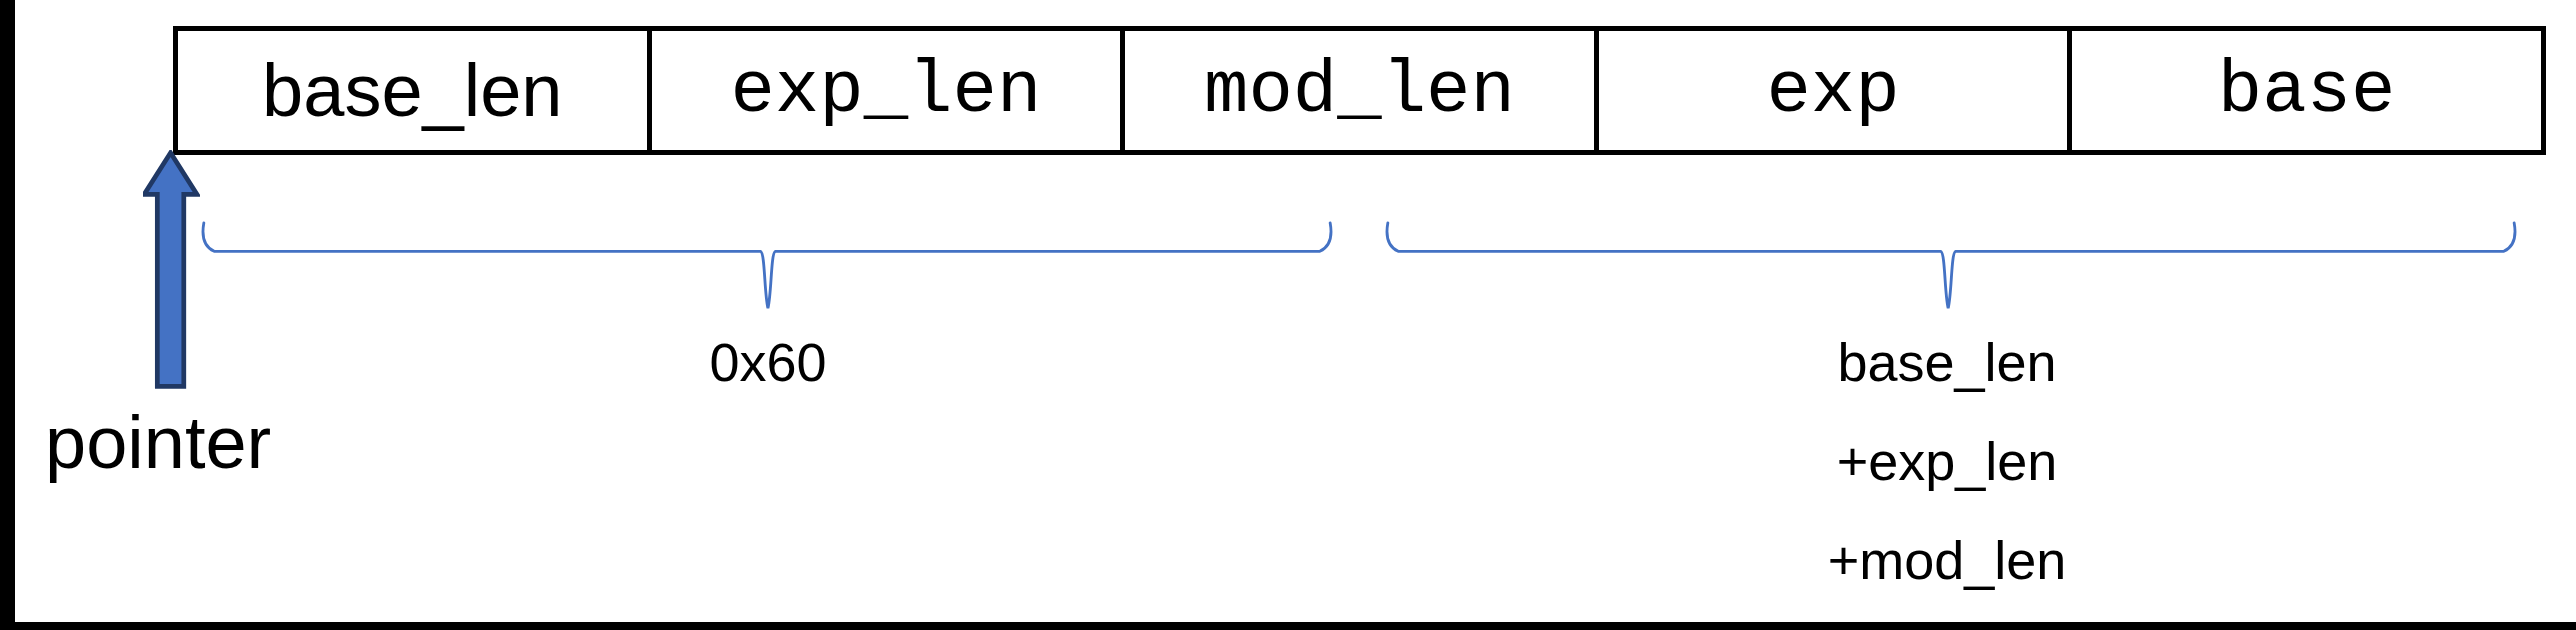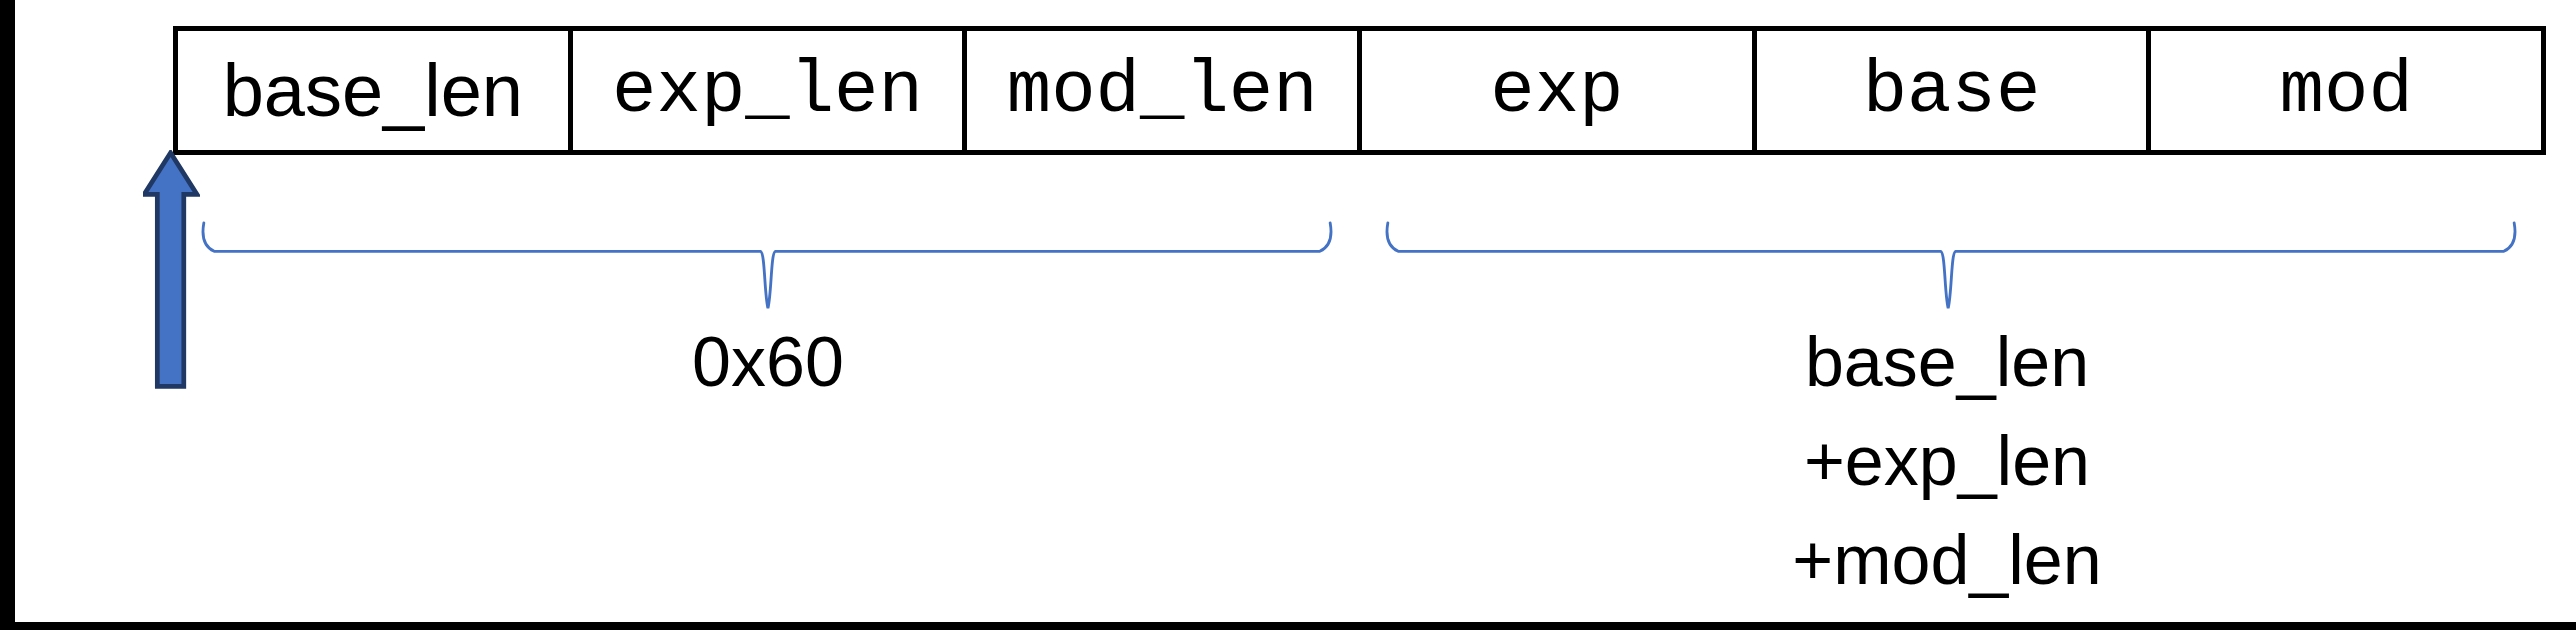--- a/index.html
+++ b/index.html
@@ -70,21 +70,21 @@
   .brace-svg {
     position: absolute;
     top: 221px;
     height: 91px;
   }
   #brace-header { left: 201px; width: 1132px; }
   #brace-data   { left: 1385px; width: 1132px; }
   .size-label {
     position: absolute;
     top: 313px;
-    font-size: 70px;
+    font-size: 54px;
     line-height: 99px;
     color: #000000;
     text-align: center;
     white-space: nowrap;
   }
   #header-size-label { left: 485px; width: 566px; }
   #data-size-label   { left: 1664px; width: 566px; }
 </style>
 </head>
 <body>
@@ -93,27 +93,27 @@
 
   <div class="frame-left"></div>
   <div class="frame-bottom"></div>
 
   <div class="mem-table">
     <div class="mem-cell">base_len</div>
     <div class="mem-cell">exp_len</div>
     <div class="mem-cell">mod_len</div>
     <div class="mem-cell">exp</div>
     <div class="mem-cell">base</div>
-    <div class="mem-cell">mod</div>
   </div>
 
   <svg class="pointer-arrow-svg" viewBox="0 0 60 255">
     <polygon points="29,3 57,47 43,47 43,250 15,250 15,47 1,47" fill="#4472c4" stroke="#203864" stroke-width="5" stroke-linejoin="miter"></polygon>
   </svg>
 
+  <div class="pointer-label">pointer</div>
 
   <svg id="brace-header" class="brace-svg" viewBox="0 0 1200 96" preserveAspectRatio="none">
     <path d="M 3 2 C 1 13 1 26 14 32 L 593 32 C 598 33 597 76 601 92 C 605 76 604 33 609 32 L 1186 32 C 1199 26 1199 13 1197 2" fill="none" stroke="#4472c4" stroke-width="3" stroke-linecap="round"></path>
   </svg>
 
   <svg id="brace-data" class="brace-svg" viewBox="0 0 1200 96" preserveAspectRatio="none">
     <path d="M 3 2 C 1 13 1 26 14 32 L 589 32 C 594 33 593 76 597 92 C 601 76 600 33 605 32 L 1186 32 C 1199 26 1199 13 1197 2" fill="none" stroke="#4472c4" stroke-width="3" stroke-linecap="round"></path>
   </svg>
 
   <div id="header-size-label" class="size-label">0x60</div>

